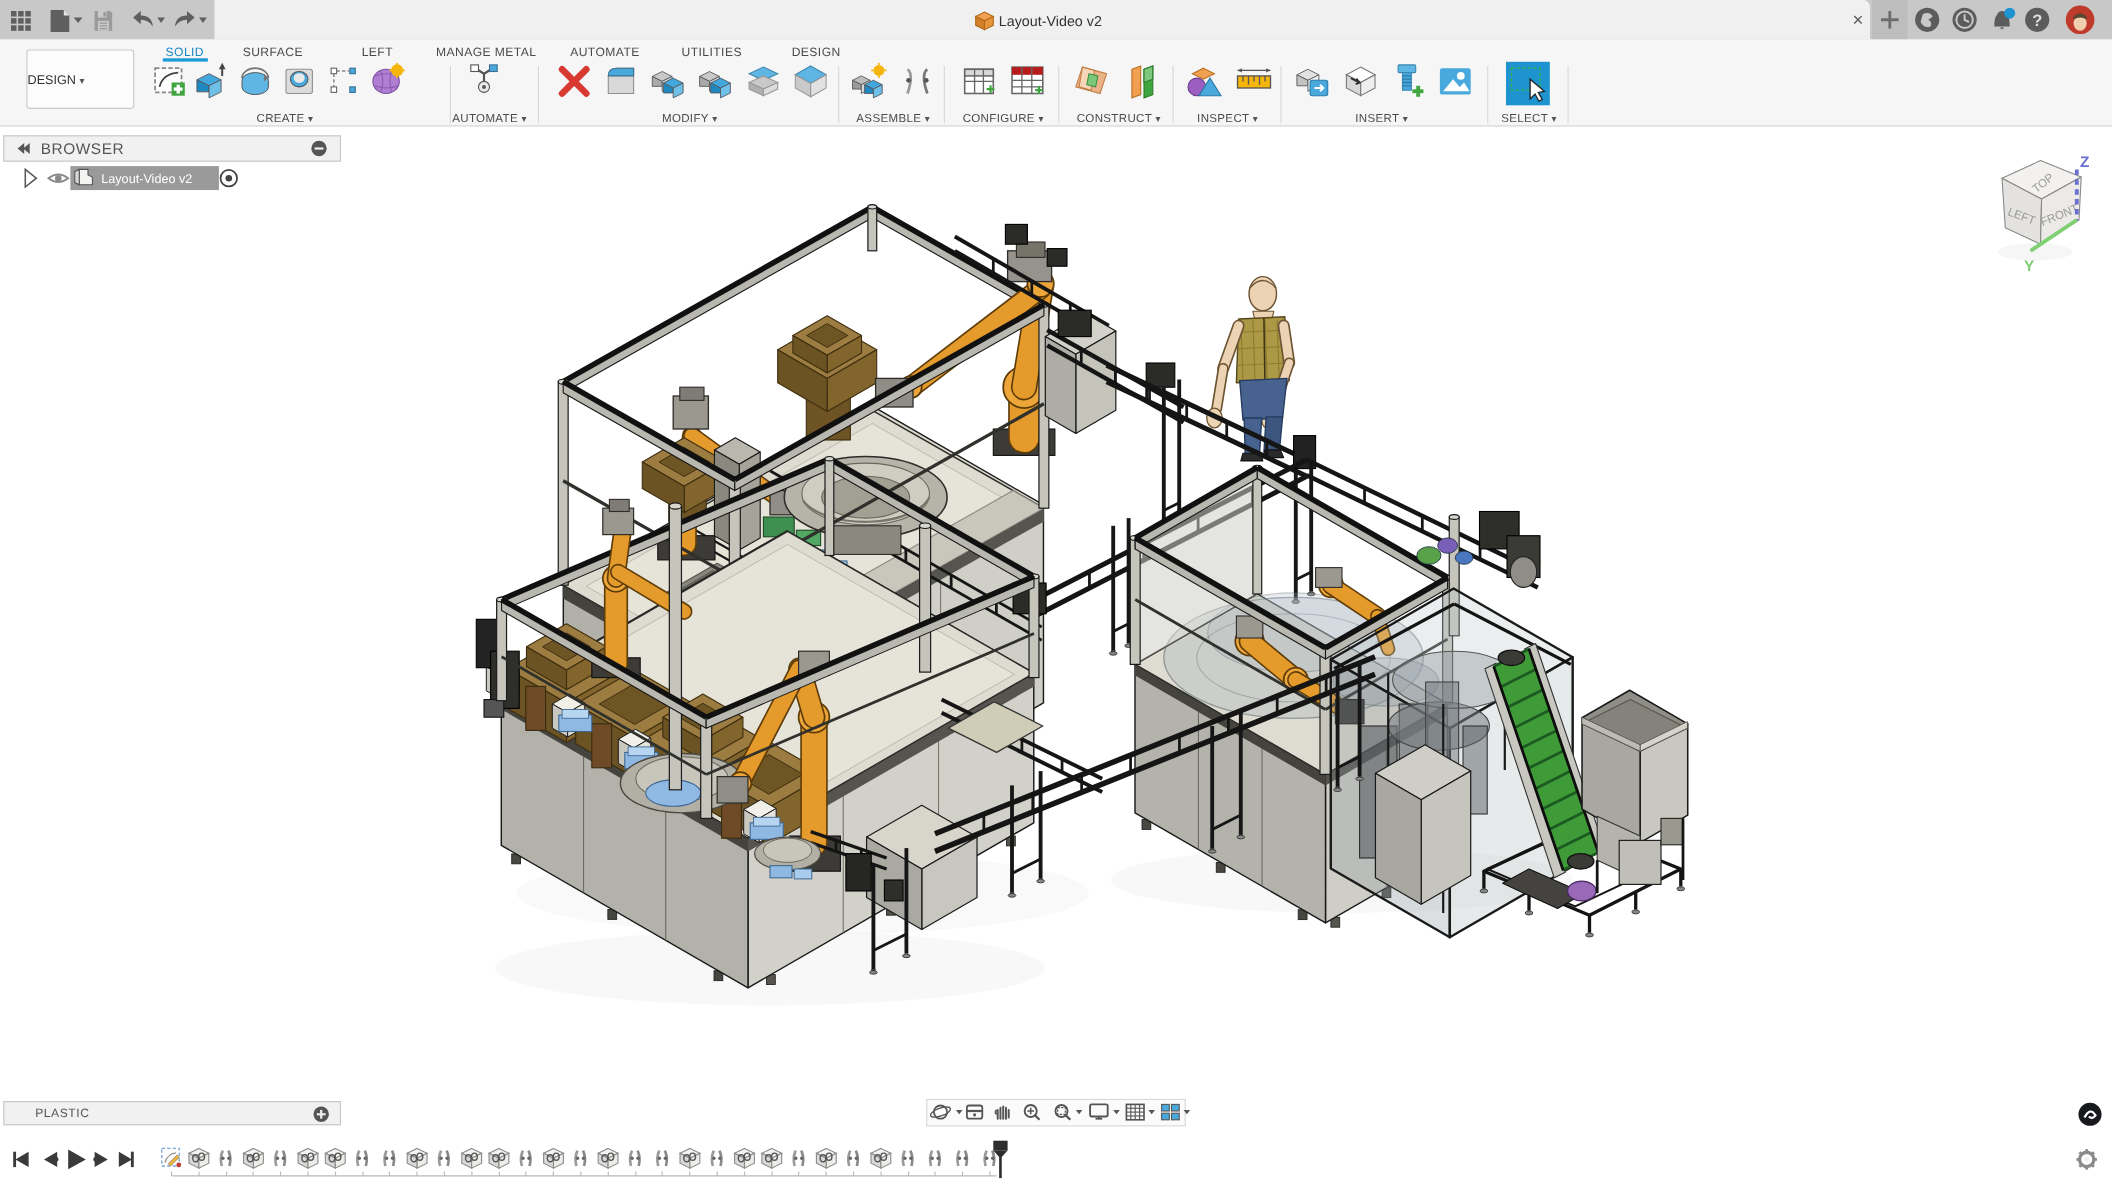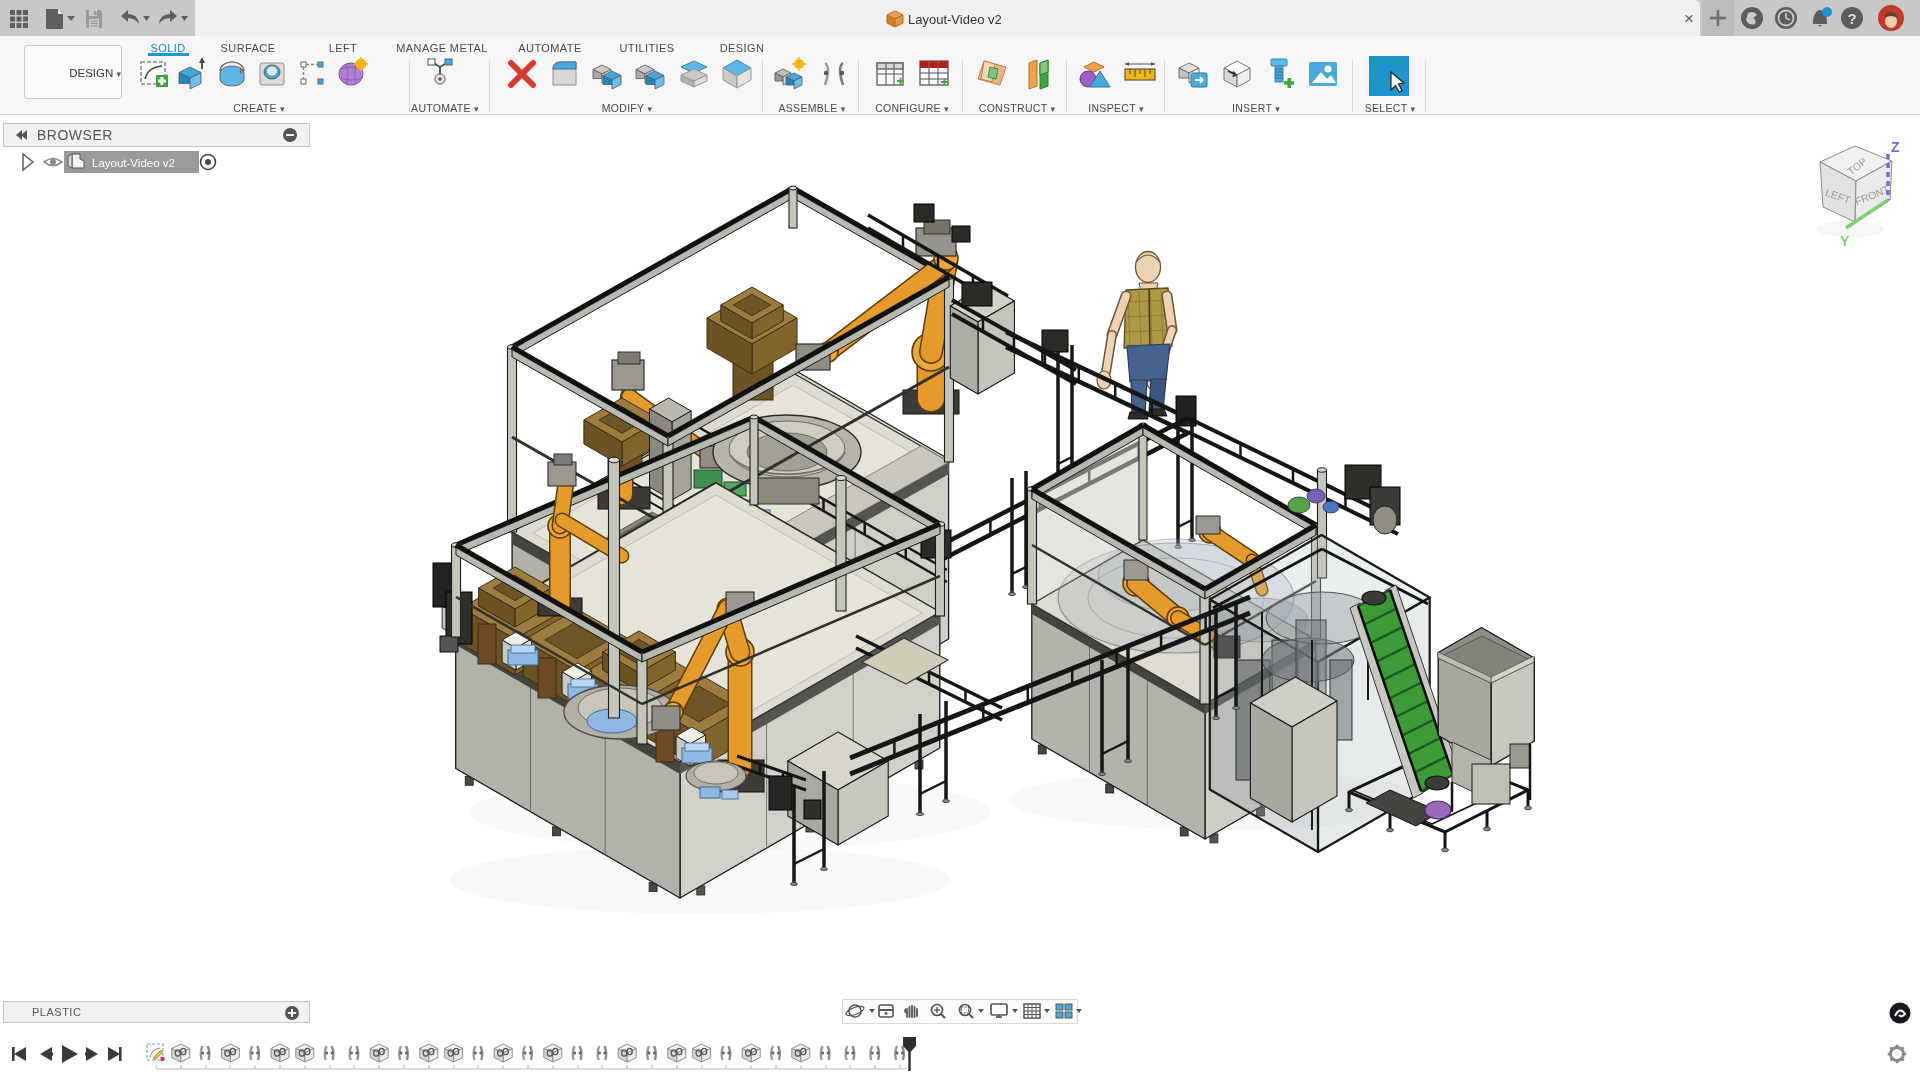--- a/index.html
+++ b/index.html
@@ -1,21 +1,21 @@
 <!DOCTYPE html>
 <html><head><meta charset="utf-8"><style>
 * { margin:0; padding:0; box-sizing:border-box; }
 html,body { width:1920px; height:1080px; overflow:hidden; font-family:"Liberation Sans", sans-serif; background:#fff; }
 #topbar { position:absolute; left:0; top:0; width:1920px; height:36px; background:#c8c8c8; }
 #toptab { position:absolute; left:195px; top:0; width:1505px; height:36px; background:#f0f0f0; border-radius:0 6px 0 0; }
 #titletxt { position:absolute; left:908px; top:12px; font-size:13px; color:#333; }
 #ribbon { position:absolute; left:0; top:36px; width:1920px; height:79px; background:#f6f6f6; border-bottom:1px solid #d4d4d4; }
 .ribtab { position:absolute; top:6px; height:20px; text-align:center; font-size:11px; color:#4a4a4a; letter-spacing:0.4px; }
 .ribtab.active { color:#1a87c4; }
-#designbtn { position:absolute; left:24px; top:9px; width:98px; height:54px; background:#fcfcfc; border:1px solid #c9c9c9; border-radius:3px; font-size:11.5px; color:#333; text-align:right; line-height:54px; }
+#designbtn { position:absolute; left:24px; top:9px; width:98px; height:54px; background:#fcfcfc; border:1px solid #c9c9c9; border-radius:3px; font-size:11.5px; color:#333; text-align:left; line-height:54px; }
 .grplabel { position:absolute; top:66px; text-align:center; font-size:10.5px; color:#4a4a4a; letter-spacing:0.3px; }
 .caret { font-size:9px; color:#555; }
 .vsep { position:absolute; top:24px; width:1px; height:52px; background:#d8d8d8; }
 #viewport { position:absolute; left:0; top:115px; width:1920px; height:920px; background:#ffffff; }
 #browserhdr { position:absolute; left:3px; top:123px; width:307px; height:24px; background:#f1f1f1; border:1px solid #c5c5c5; font-size:14px; color:#555; letter-spacing:0.5px; line-height:22px; }
 #commentsbar { position:absolute; left:3px; top:1001px; width:307px; height:22px; background:#f1f1f1; border:1px solid #c5c5c5; font-size:11px; color:#555; letter-spacing:0.5px; line-height:20px; }
 #navbar { position:absolute; left:842px; top:999px; width:236px; height:25px; background:#fbfbfb; border:1px solid #d8d8d8; }
 #browserrow { position:absolute; left:0px; top:151px; width:320px; height:22px; }
 svg { display:block; }
 </style></head>

